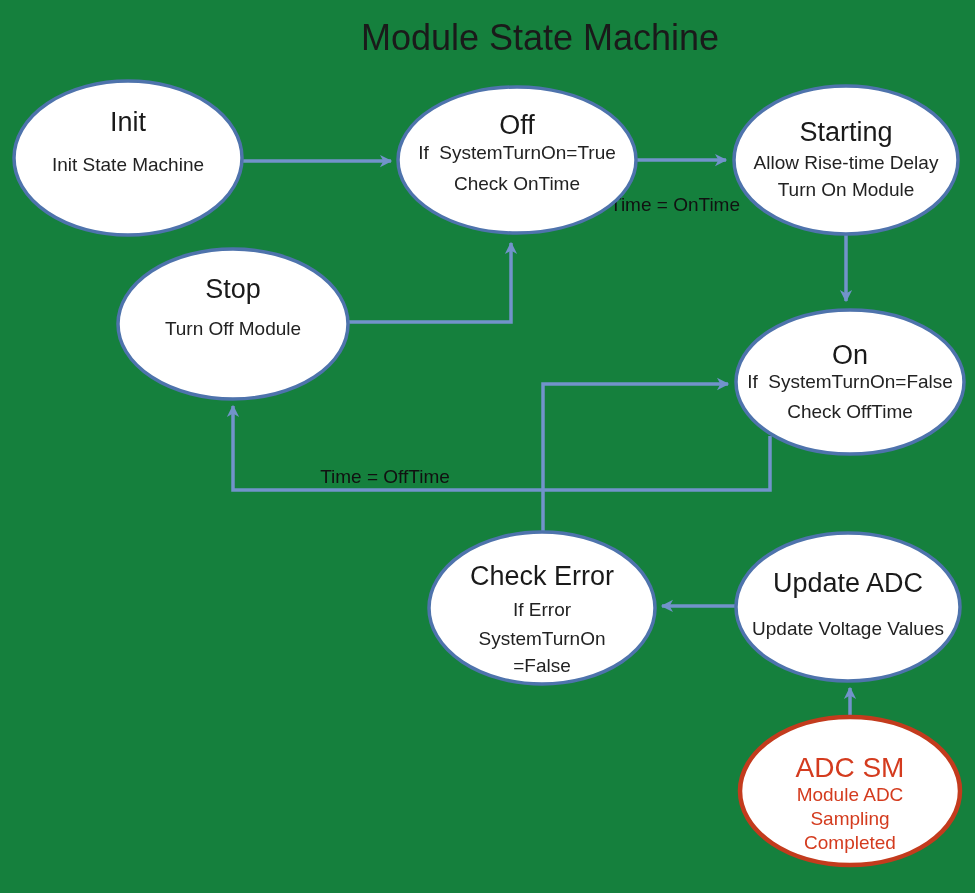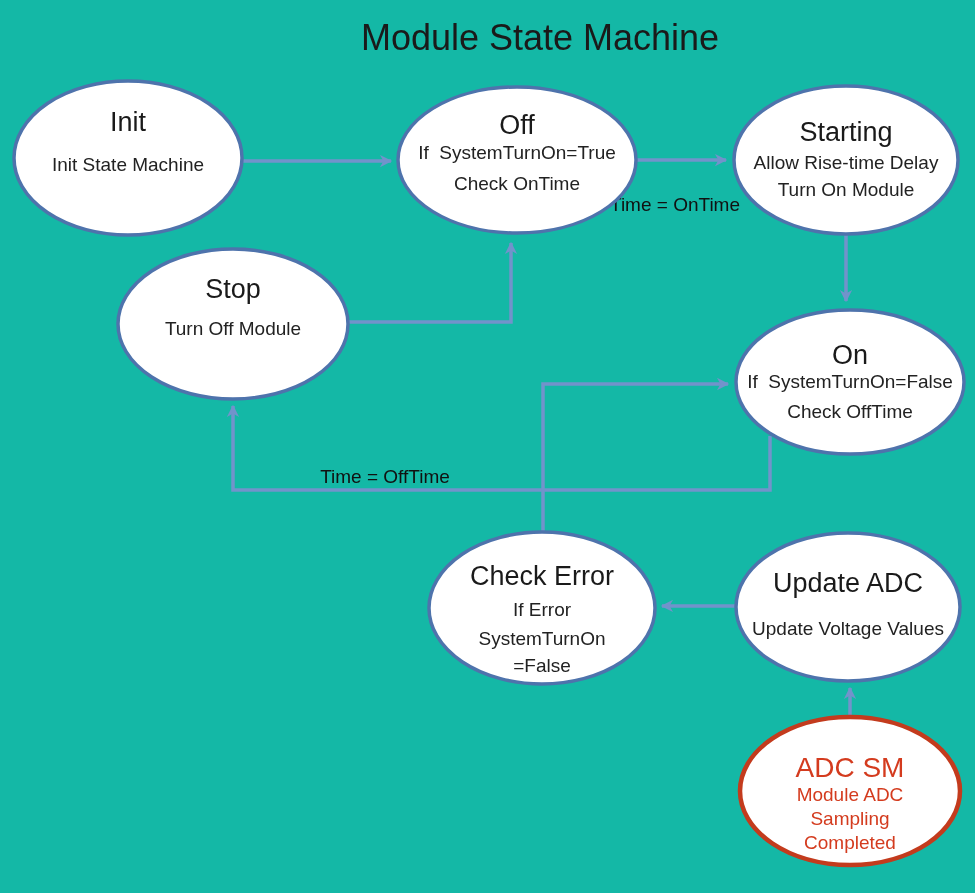--- a/index.html
+++ b/index.html
@@ -5,21 +5,21 @@
   html, body {
     margin: 0;
     padding: 0;
     background: #ffffff;
     font-family: "Liberation Sans", sans-serif;
   }
   #canvas {
     position: relative;
     width: 975px;
     height: 893px;
-    background: #14b8a6;
+    background: #15803d;
     overflow: hidden;
   }
   svg text { white-space: pre; }
   .diagram-title {
     font-size: 36px;
     fill: #1a1a1a;
     text-anchor: middle;
     font-weight: 400;
   }
   .node-ellipse {

